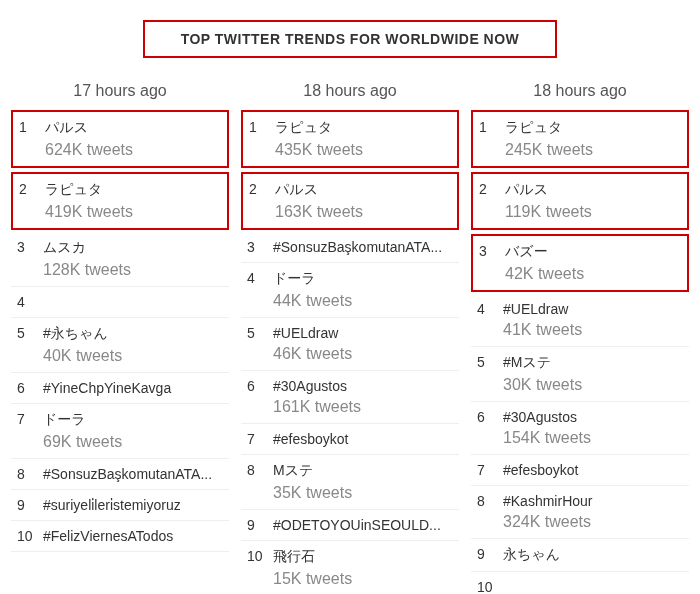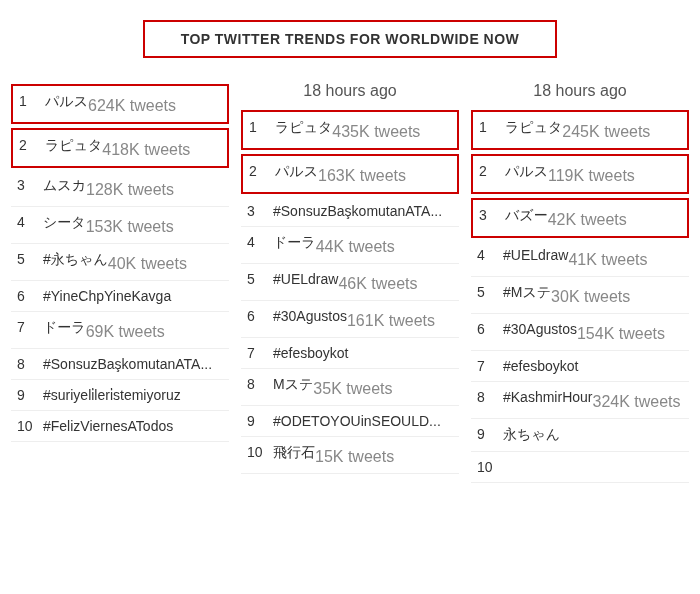--- a/index.html
+++ b/index.html
@@ -62,21 +62,21 @@
     }
     .trend-number {
       font-size: 14px;
       color: #333;
       min-width: 18px;
       margin-right: 8px;
       font-weight: normal;
     }
     .trend-content {
       display: flex;
-      flex-direction: row;
+      flex-direction: column;
     }
     .trend-name {
       font-size: 14px;
       color: #333;
       font-weight: normal;
     }
     .trend-tweets {
       font-size: 16px;
       color: #888;
       margin-top: 4px;
@@ -84,48 +84,45 @@
   </style>
 </head>
 <body>
 
 <div class="page-title-container">
   <span class="page-title">TOP TWITTER TRENDS FOR WORLDWIDE NOW</span>
 </div>
 
 <div class="columns-wrapper">
 <div class="column">
+      <div class="column-time">17 hours ago</div>
       <div class="trend-list">
         <div class="trend-item highlighted">
           <span class="trend-number">1</span>
           <div class="trend-content">
             <span class="trend-name">パルス</span>
             <span class="trend-tweets">624K tweets</span>
           </div>
         </div>
         <div class="trend-item highlighted">
           <span class="trend-number">2</span>
           <div class="trend-content">
             <span class="trend-name">ラピュタ</span>
-            <span class="trend-tweets">418K tweets</span>
+            <span class="trend-tweets">419K tweets</span>
           </div>
         </div>
         <div class="trend-item">
           <span class="trend-number">3</span>
           <div class="trend-content">
             <span class="trend-name">ムスカ</span>
             <span class="trend-tweets">128K tweets</span>
           </div>
         </div>
         <div class="trend-item">
           <span class="trend-number">4</span>
-          <div class="trend-content">
-            <span class="trend-name">シータ</span>
-            <span class="trend-tweets">153K tweets</span>
-          </div>
         </div>
         <div class="trend-item">
           <span class="trend-number">5</span>
           <div class="trend-content">
             <span class="trend-name">#永ちゃん</span>
             <span class="trend-tweets">40K tweets</span>
           </div>
         </div>
         <div class="trend-item">
           <span class="trend-number">6</span>

